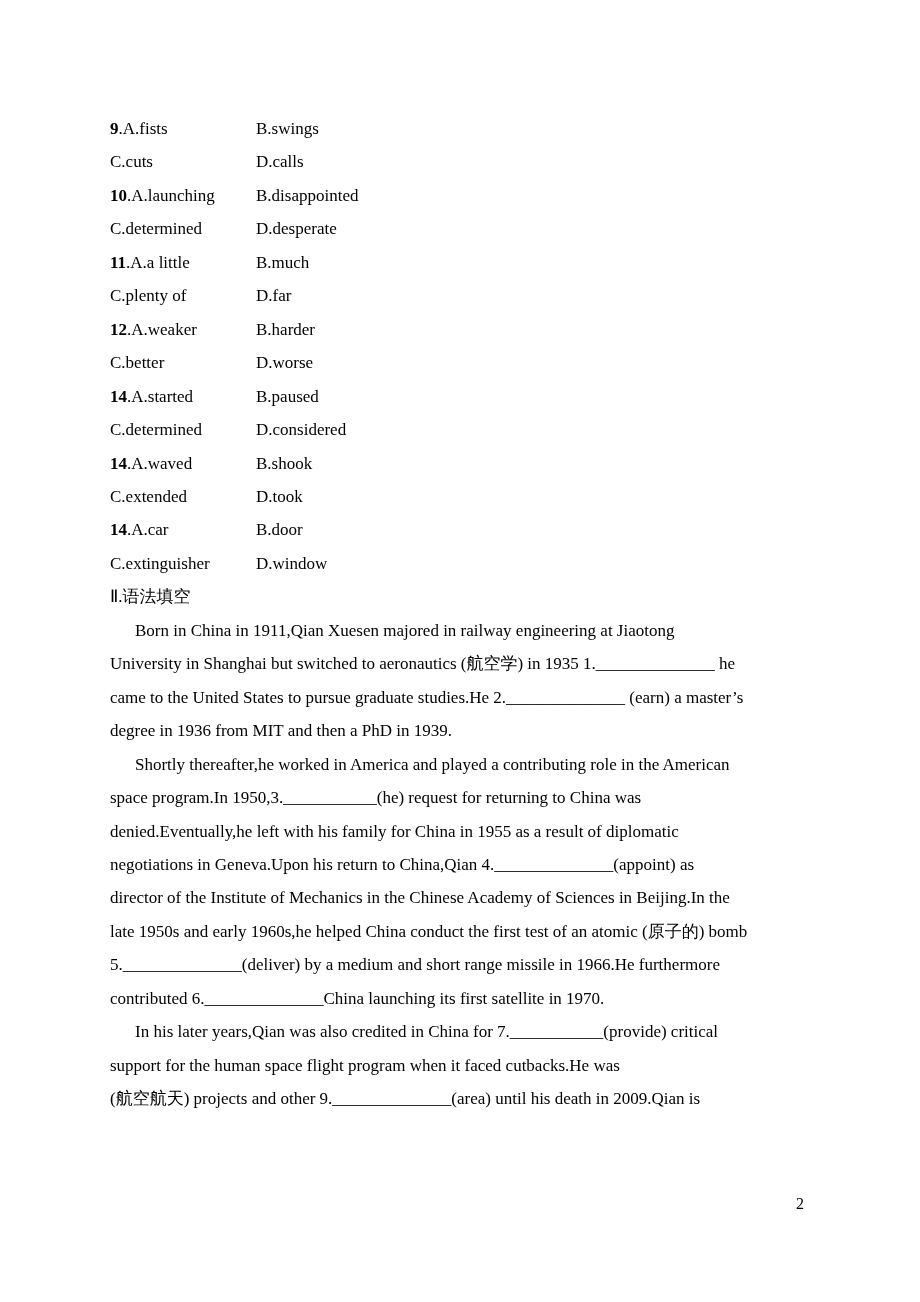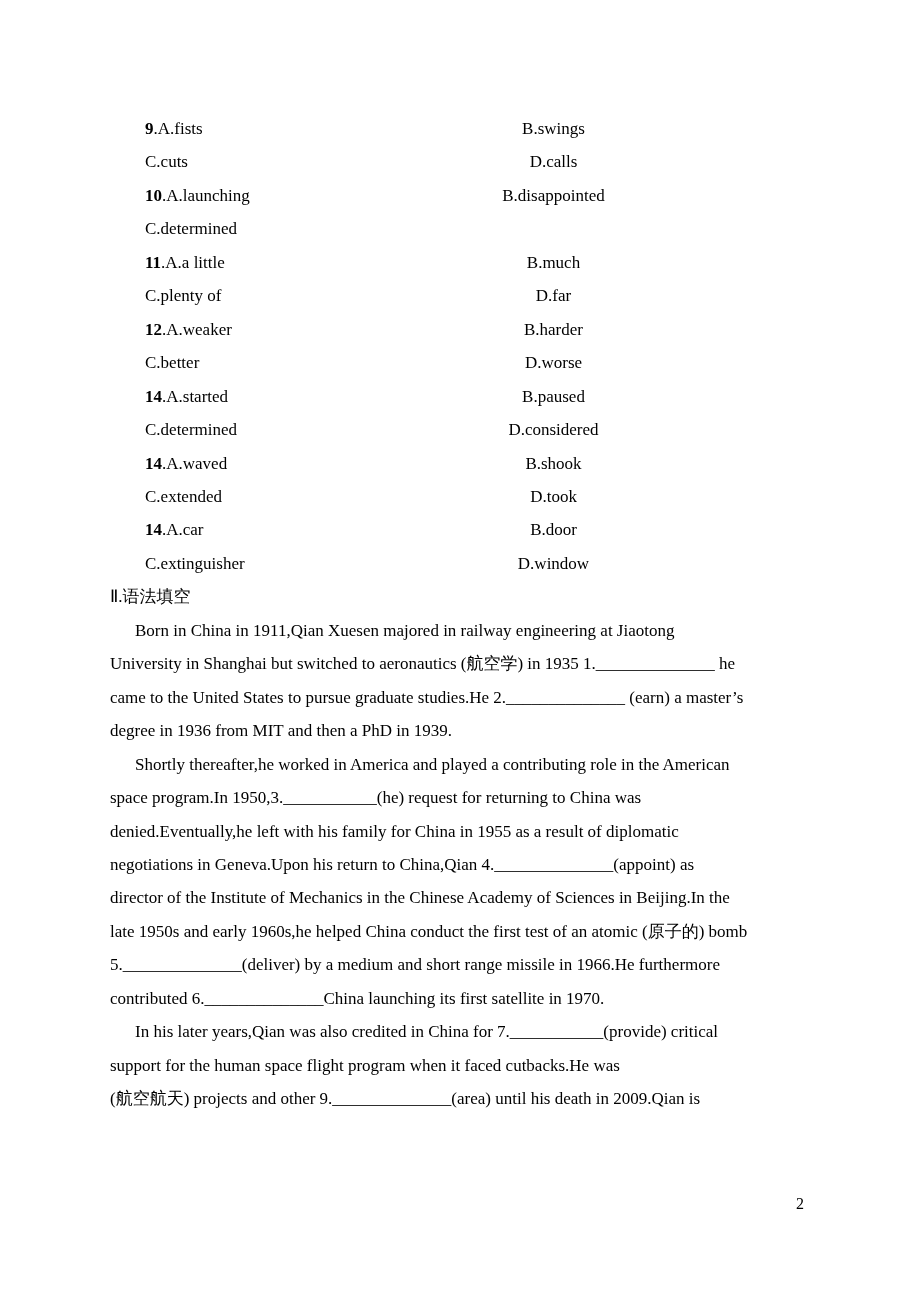--- a/index.html
+++ b/index.html
@@ -19,29 +19,27 @@
   .content {
     position: absolute;
     left: 110px;
     top: 112px;
     width: 706px;
     line-height: 33.45px;
   }
   .q-row {
     display: flex;
     white-space: nowrap;
-    margin-left: 35px;
   }
   .q-row .col-a {
     width: 146px;
     flex: 0 0 146px;
   }
   .q-row .col-b {
     flex: 1;
-    text-align: center;
   }
   .q-num {
     font-weight: bold;
   }
   .section-heading {
     font-weight: normal;
     white-space: nowrap;
   }
   .para-line {
     white-space: nowrap;
@@ -75,20 +73,21 @@
     </div>
   </div>
 
   <div>
     <div class="q-row">
       <span class="col-a"><span class="q-num">10</span><span>.</span><span>A.launching</span></span>
       <span class="col-b">B.disappointed</span>
     </div>
     <div class="q-row">
       <span class="col-a">C.determined</span>
+      <span class="col-b">D.desperate</span>
     </div>
   </div>
 
   <div>
     <div class="q-row">
       <span class="col-a"><span class="q-num">11</span><span>.</span><span>A.a little</span></span>
       <span class="col-b">B.much</span>
     </div>
     <div class="q-row">
       <span class="col-a">C.plenty of</span>

